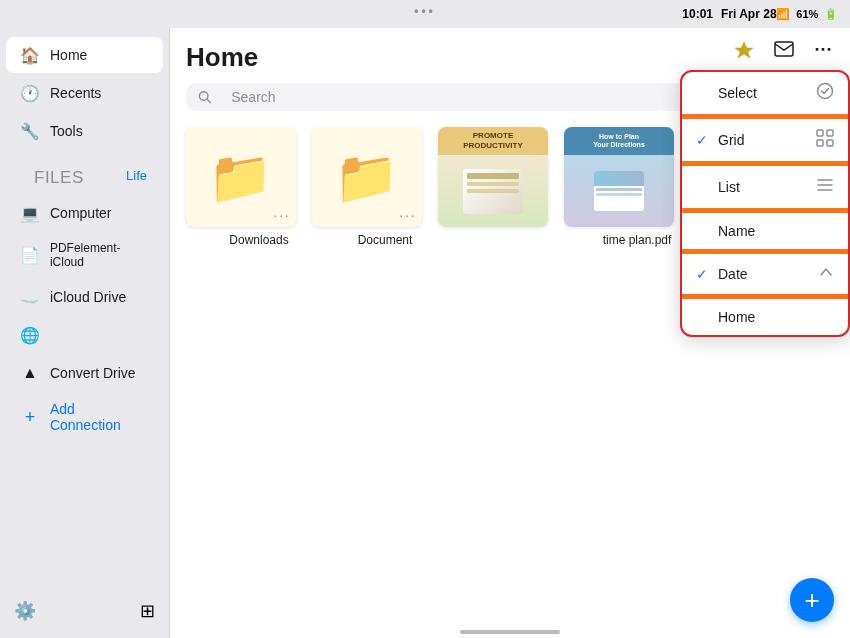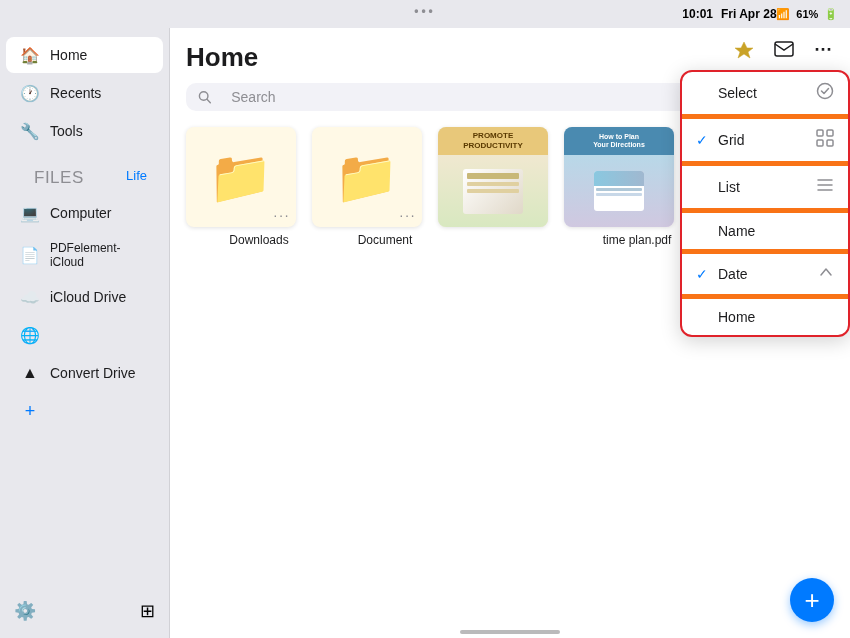--- a/index.html
+++ b/index.html
@@ -358,20 +358,21 @@
     </div>
     <div class="sidebar-item">
       <span class="sidebar-icon">🌐</span>
     </div>
     <div class="sidebar-item">
       <span class="sidebar-icon">▲</span>
       <span>Convert Drive</span>
     </div>
     <div class="sidebar-item">
       <span class="sidebar-icon" style="color:#007aff; font-size:18px;">+</span>
+      <span style="color:#007aff;">Add Connection</span>
     </div>
 
     <div class="sidebar-bottom">
       <span style="font-size:18px; cursor:pointer;">⚙️</span>
       <span style="font-size:18px; cursor:pointer;">⊞</span>
     </div>
   </div>
 
   <div class="main-content">
 

